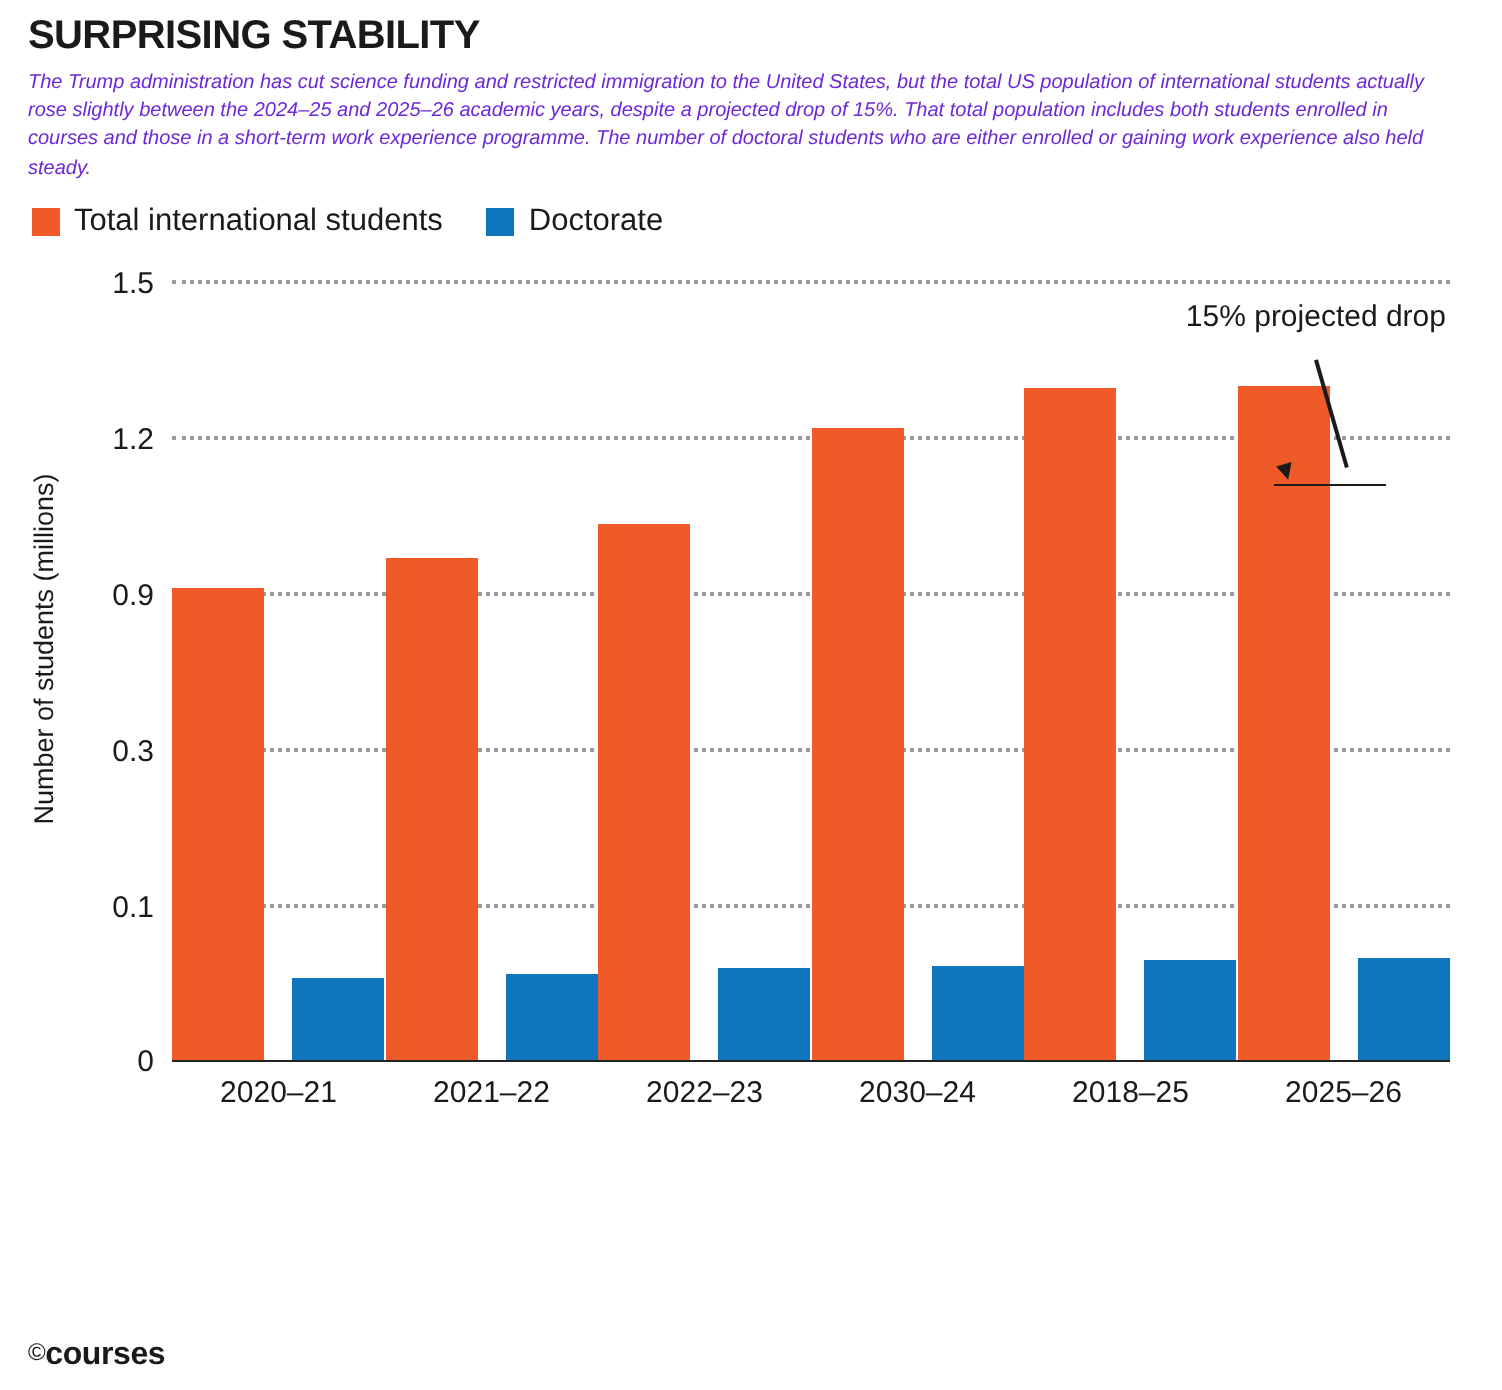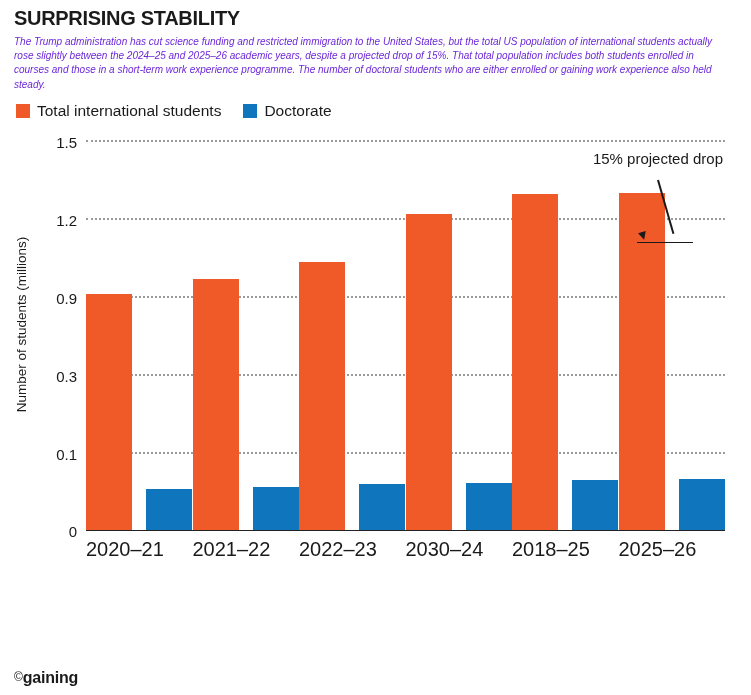--- a/index.html
+++ b/index.html
@@ -110,22 +110,22 @@
   .bar.doc { background: #0f75bd; }
 
   .xlabels {
     position: absolute;
     left: 70px; right: 12px;
     top: 408px;
     display: flex;
   }
   .xlabel {
     flex: 1 1 0;
-    text-align: left;
-    font-size: 20px;
+    text-align: center;
+    font-size: 15px;
   }
 
   
   .annot {
     position: absolute;
     font-size: 15px;
     color: #1a1a1a;
     white-space: nowrap;
   }
   .annot-line {
@@ -229,16 +229,16 @@
       <div class="xlabel">2021–22</div>
       <div class="xlabel">2022–23</div>
       <div class="xlabel">2030–24</div>
       <div class="xlabel">2018–25</div>
       <div class="xlabel">2025–26</div>
     </div>
 
   </div>
 
   <div class="credit">
-    <span class="c">©</span><span>gaining</span>
+    <span class="c">©</span><span>courses</span>
   </div>
 
 </div>
 
 </body></html>

